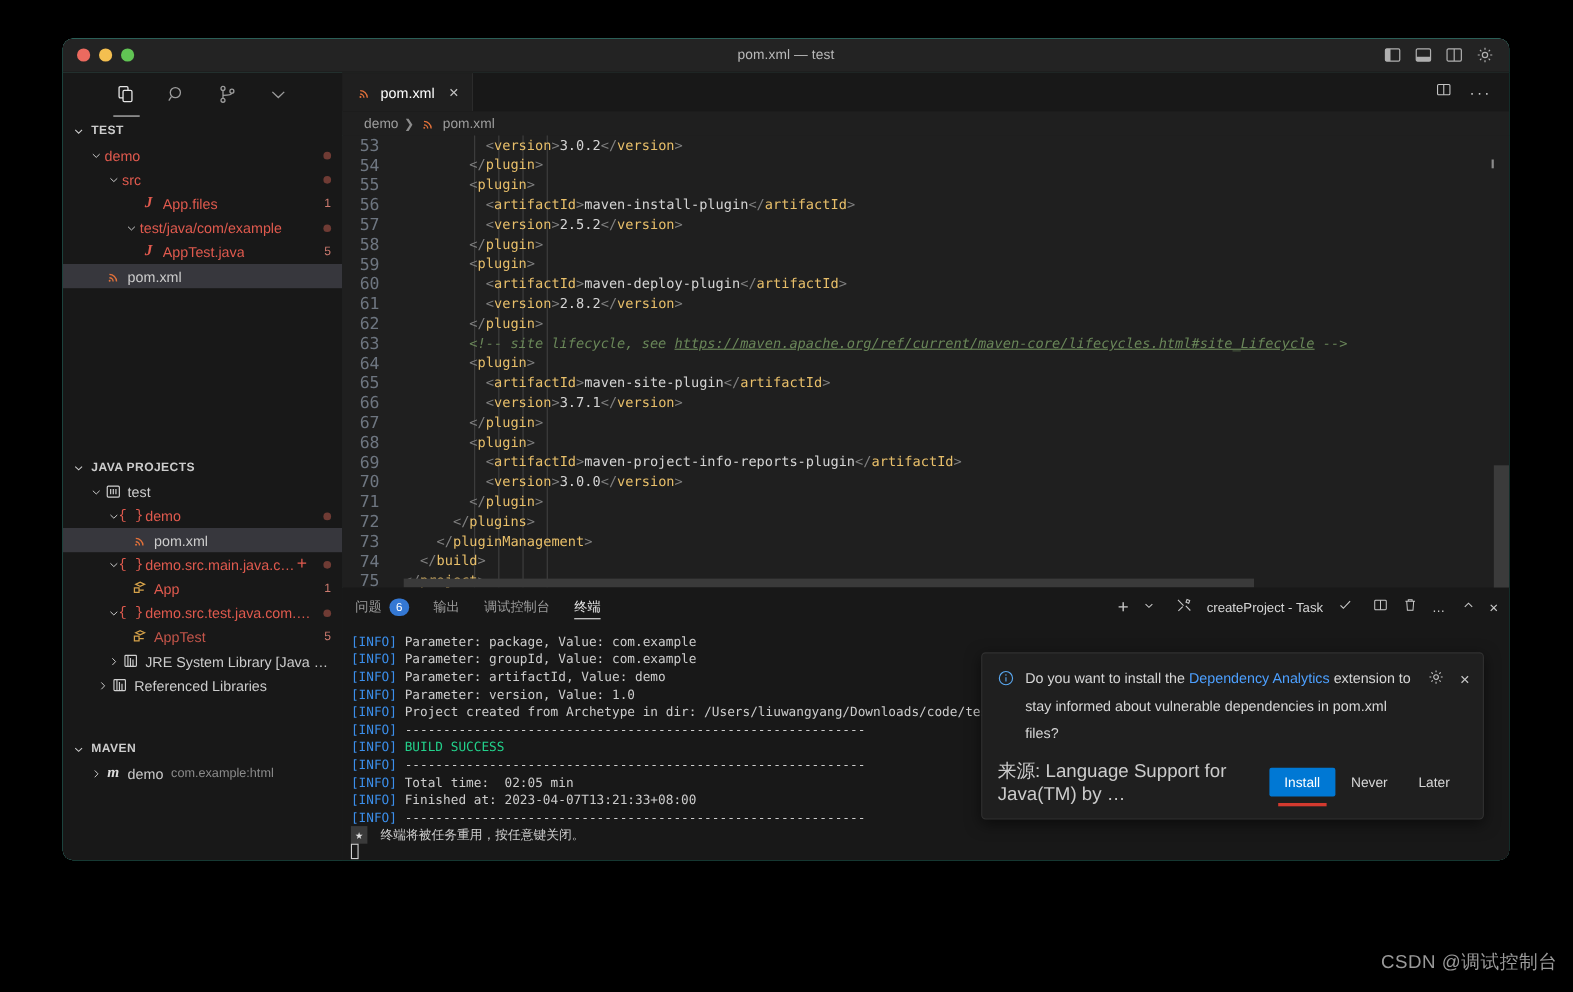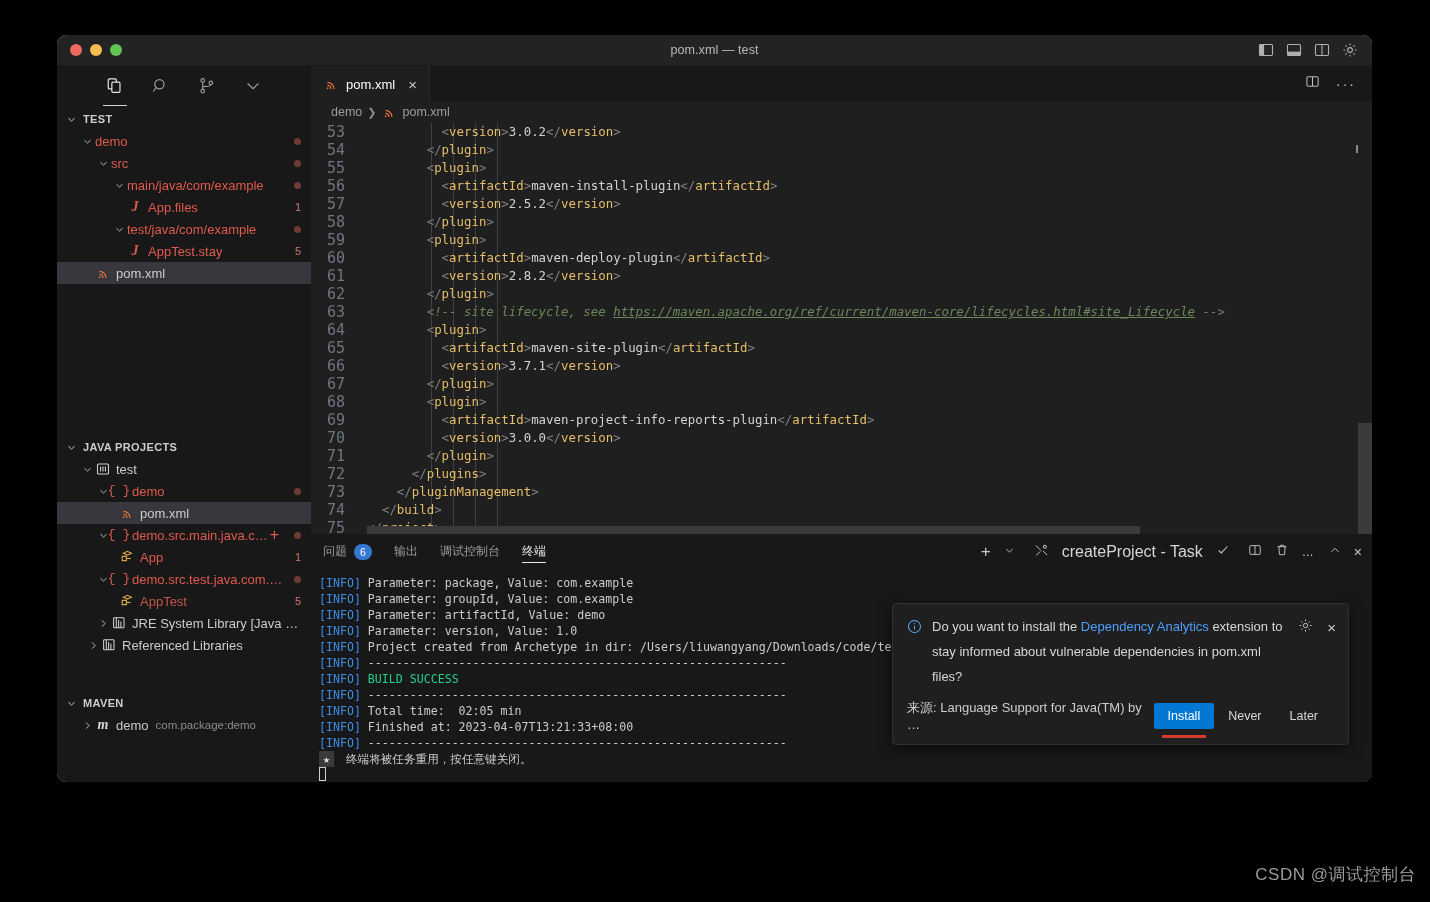--- a/index.html
+++ b/index.html
@@ -163,21 +163,21 @@
   }
   .ptab.active { color: #e7e7e7; }
   .ptab.active::after {
     content: ""; position: absolute; bottom: 6px; left: 0; right: 0; height: 1.5px; background: #e7e7e7;
   }
   .pbadge {
     background: #3478d4; color: #fff; border-radius: 9px; min-width: 18px; height: 16px;
     font-size: 10.5px; display: inline-flex; align-items: center; justify-content: center; padding: 0 5px;
   }
   .panel-actions { margin-left: auto; display: flex; align-items: center; gap: 13px; color: #c8c8c8; font-size: 12px; }
-  .task-name { font-size: 16px; color: #d6d6d6; }
+  .task-name { font-size: 12px; color: #d6d6d6; }
 
   .term {
     flex: 1; padding: 6px 0 0 8px; overflow: hidden;
     font-family: "DejaVu Sans Mono", "Liberation Mono", monospace;
     font-size: 11.6px; line-height: 16px; color: #cccccc; white-space: pre;
   }
   .tinfo { color: #3b8eea; }
   .tsucc { color: #23d18b; }
   .tstar {
     display: inline-block; background: #3a3a3a; color: #e0e0e0; width: 15px;
@@ -189,21 +189,21 @@
   .notif {
     position: absolute; right: 23px; bottom: 37px; width: 457px;
     background: #1f1f1f; border: 1px solid #313131; border-radius: 4px;
     box-shadow: 0 4px 14px rgba(0,0,0,.55); padding: 10px 0 0 0;
   }
   .notif-top { display: flex; align-items: flex-start; padding: 0 12px 0 14px; gap: 10px; }
   .notif-msg { font-size: 13px; color: #d6d6d6; line-height: 25px; flex: 1; }
   .nlink { color: #4da0ff; }
   .notif-icons { display: flex; gap: 14px; align-items: center; padding-top: 4px; color: #c7c7c7; }
   .notif-bottom { display: flex; align-items: center; padding: 10px 16px 12px 14px; gap: 0; }
-  .notif-src { font-size: 13px; color: #cccccc; }
+  .notif-src { font-size: 17px; color: #cccccc; }
   .nbtns { margin-left: auto; display: flex; align-items: center; gap: 0; }
   .nbtn { font-size: 12.5px; color: #d6d6d6; padding: 6px 14px; }
   .nbtn.primary {
     background: #0078d4; color: #ffffff; position: relative; border-radius: 2px;
   }
   .nbtn.primary::after {
     content: ""; position: absolute; left: 8px; right: 8px; bottom: -9px; height: 3px; background: #d43a2f;
   }
 
   
@@ -316,49 +316,40 @@
           <div class="row" style="padding-left:38px">
             <span class="chev">
                 <svg viewBox="0 0 16 16" fill="none" stroke="#cccccc" stroke-width="1.3">
                   <path d="M3.5 6L8 10.3 12.5 6"></path>
                 </svg>
               </span>
             <span class="label err">src</span>
             <span class="dot"></span>
           </div>
 
-          <div class="row" style="padding-left:54px">
-            <span class="chev">
-                <svg viewBox="0 0 16 16" fill="none" stroke="#cccccc" stroke-width="1.3">
-                  <path d="M3.5 6L8 10.3 12.5 6"></path>
-                </svg>
-              </span>
-            <span class="label err">main/java/com/example</span>
-            <span class="dot"></span>
-          </div>
 
           <div class="row" style="padding-left:70px">
             <span class="fi jicon">J</span>
             <span class="label err">App.files</span>
             <span class="badge">1</span>
           </div>
 
           <div class="row" style="padding-left:54px">
             <span class="chev">
                 <svg viewBox="0 0 16 16" fill="none" stroke="#cccccc" stroke-width="1.3">
                   <path d="M3.5 6L8 10.3 12.5 6"></path>
                 </svg>
               </span>
             <span class="label err">test/java/com/example</span>
             <span class="dot"></span>
           </div>
 
           <div class="row" style="padding-left:70px">
             <span class="fi jicon">J</span>
-            <span class="label err">AppTest.stay</span>
+            <span class="label err">AppTest.java</span>
             <span class="badge">5</span>
           </div>
 
           <div class="row selected" style="padding-left:38px">
             <span class="fi xmlicon">
               <svg viewBox="0 0 16 16" fill="none" stroke="#e2713a" stroke-width="1.5">
                 <path d="M3 13.2a0 0 0 0 0 0 0"></path>
                   <circle cx="3.3" cy="12.6" r="1.1" fill="#e2713a" stroke="none"></circle>
                 <path d="M3 9.2a4.2 4.2 0 0 1 4.2 4.2M3 5.4a8 8 0 0 1 8 8"></path>
               </svg>
@@ -502,21 +493,21 @@
           </div>
 
           <div class="row" style="padding-left:22px">
             <span class="chev">
                 <svg viewBox="0 0 16 16" fill="none" stroke="#cccccc" stroke-width="1.3">
                   <path d="M6 3.5L10.3 8 6 12.5"></path>
                 </svg>
               </span>
             <span class="fi micon">m</span>
             <span class="label plain">demo</span>
-            <span class="dim">com.package:demo</span>
+            <span class="dim">com.example:html</span>
           </div>
 
         </div>
       </div>
 
       <div class="editor-area">
 
         <div class="tabsbar">
           <div class="tab">
             <span class="fi xmlicon" style="margin-right:0">

